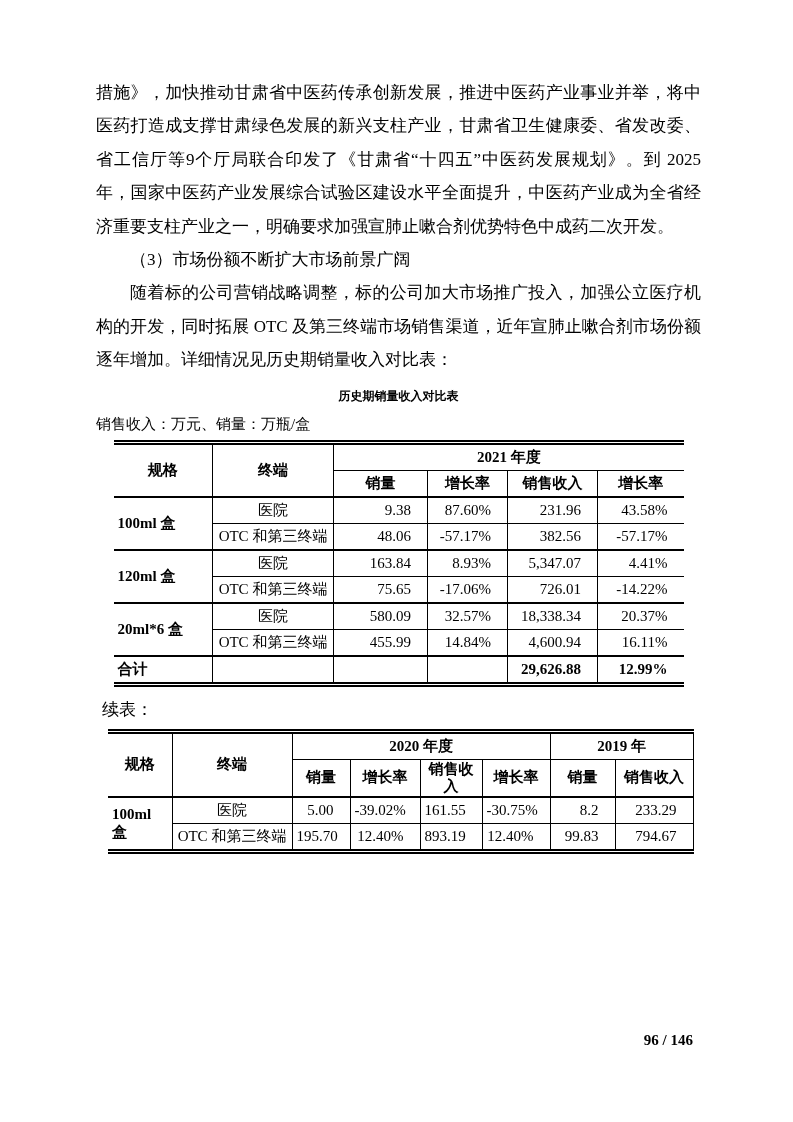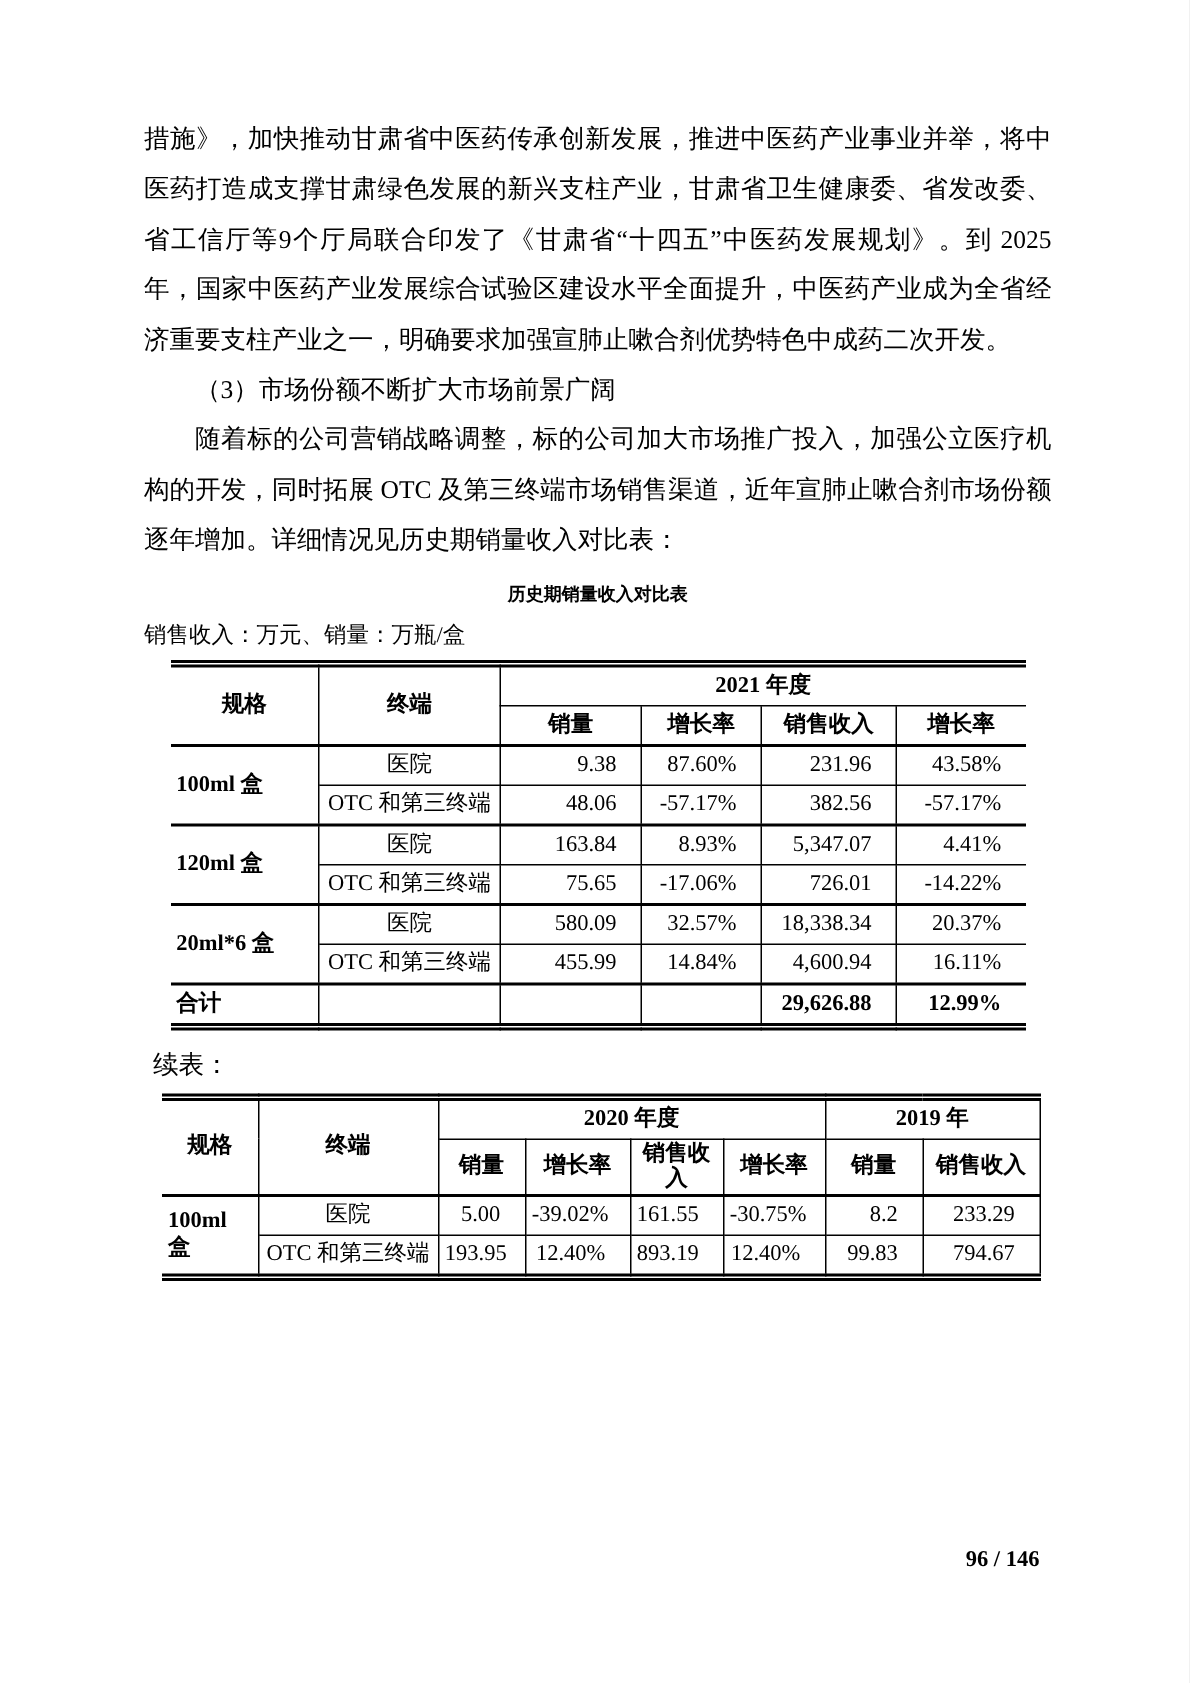--- a/index.html
+++ b/index.html
@@ -207,21 +207,21 @@
           <td class="term">医院</td>
           <td class="num">5.00</td>
           <td class="num">-39.02%</td>
           <td class="num">161.55</td>
           <td class="num">-30.75%</td>
           <td class="num">8.2</td>
           <td class="num">233.29</td>
         </tr>
         <tr>
           <td class="term">OTC 和第三终端</td>
-          <td class="num">193.95</td>
+          <td class="num">195.70</td>
           <td class="num">12.40%</td>
           <td class="num">893.19</td>
           <td class="num">12.40%</td>
           <td class="num">99.83</td>
           <td class="num">794.67</td>
         </tr>
       </tbody>
     </table>
 
   </div>

